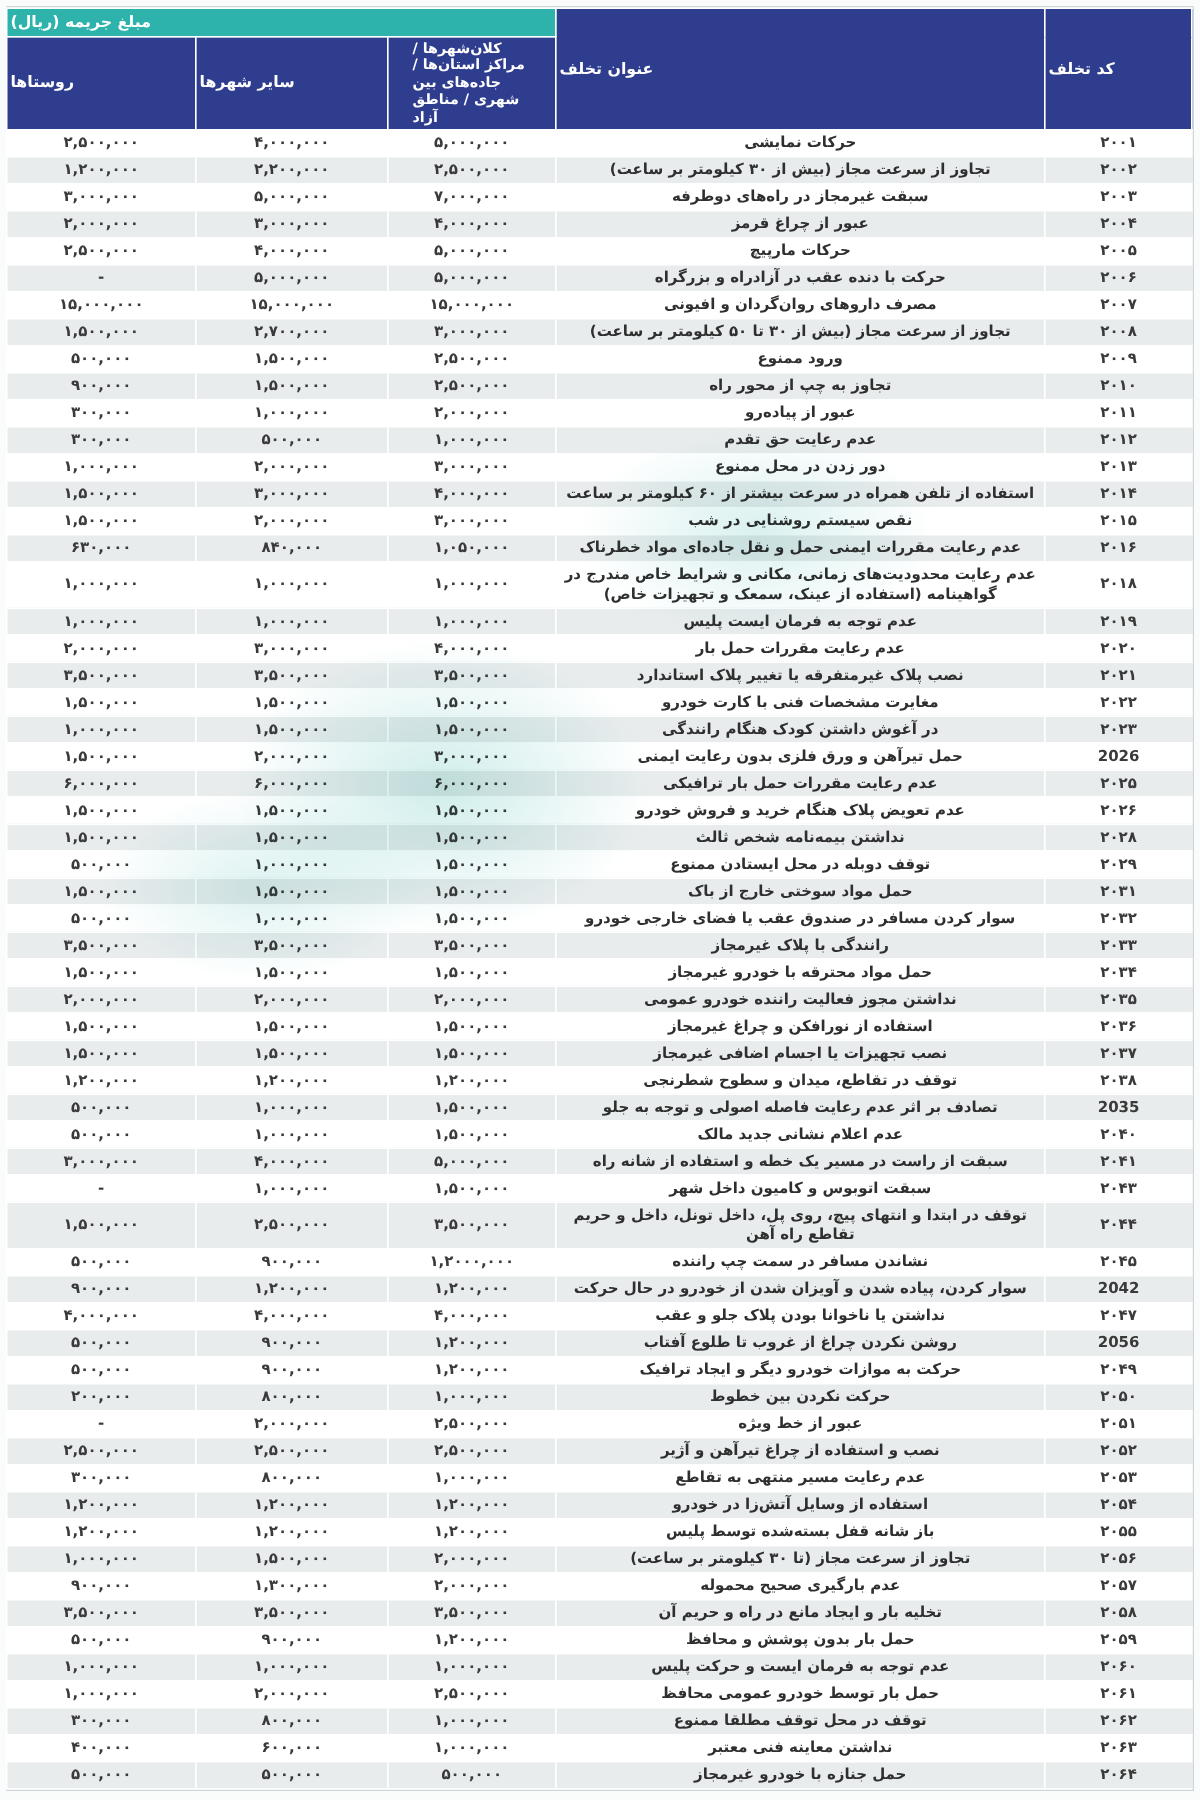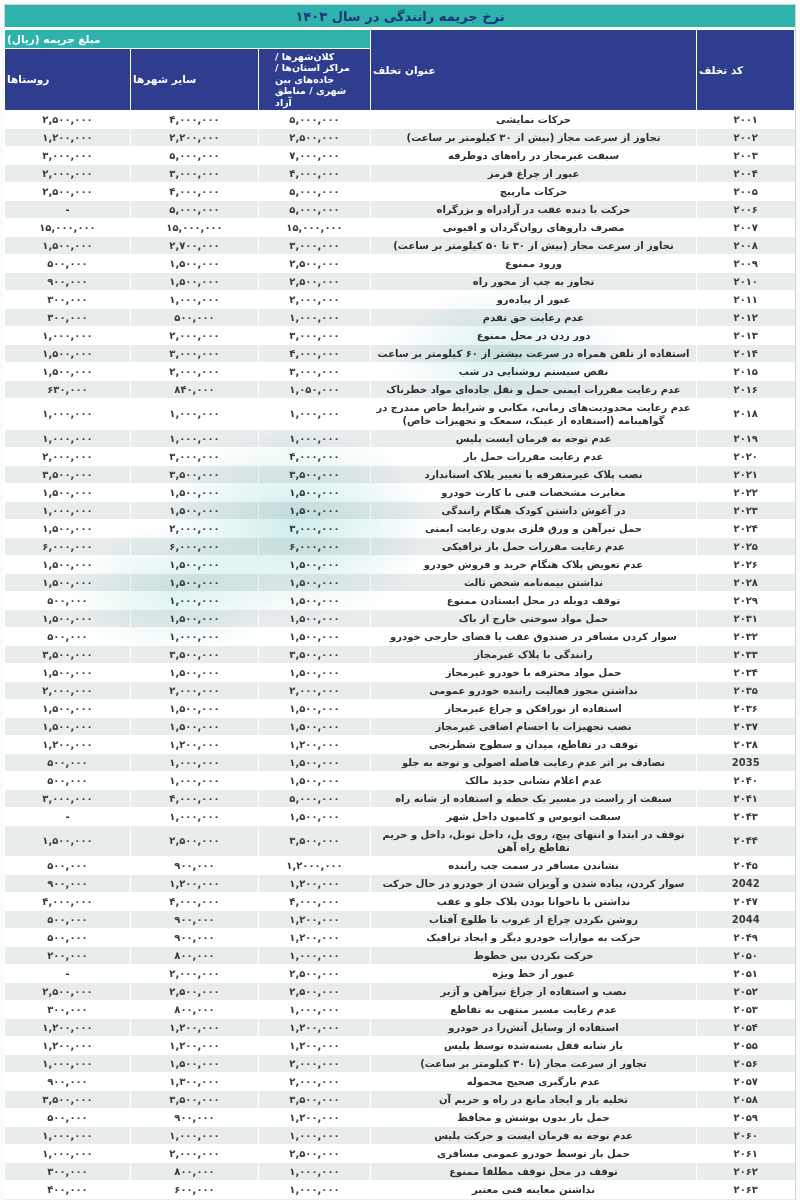--- a/index.html
+++ b/index.html
@@ -84,21 +84,20 @@
   .wm2{ left:380px; top:280px; width:240px; height:140px;
         background:radial-gradient(ellipse at center, rgba(120,205,198,0.28) 0%, rgba(120,205,198,0) 70%); }
   .wm3{ left:60px;  top:520px; width:220px; height:130px;
         background:radial-gradient(ellipse at center, rgba(120,205,198,0.25) 0%, rgba(120,205,198,0) 70%); }
 </style>
 </head>
 <body>
 
 <div class="table-wrap">
 
-  <div class="banner">نرخ جریمه رانندگی در سال ۱۴۰۳</div>
 
   <table>
     <colgroup>
       <col class="c-code">
       <col class="c-title">
       <col class="c-metro">
       <col class="c-other">
       <col class="c-village">
     </colgroup>
     <thead>
@@ -262,21 +261,21 @@
           <td class="cell-village">۱,۵۰۰,۰۰۰</td>
         </tr>
         <tr>
           <td class="cell-code">۲۰۲۳</td>
           <td class="cell-title">در آغوش داشتن کودک هنگام رانندگی</td>
           <td class="cell-metro">۱,۵۰۰,۰۰۰</td>
           <td class="cell-other">۱,۵۰۰,۰۰۰</td>
           <td class="cell-village">۱,۰۰۰,۰۰۰</td>
         </tr>
         <tr>
-          <td class="cell-code">۲۰۲۴</td>
+          <td class="cell-code">2026</td>
           <td class="cell-title">حمل تیرآهن و ورق فلزی بدون رعایت ایمنی</td>
           <td class="cell-metro">۳,۰۰۰,۰۰۰</td>
           <td class="cell-other">۲,۰۰۰,۰۰۰</td>
           <td class="cell-village">۱,۵۰۰,۰۰۰</td>
         </tr>
         <tr>
           <td class="cell-code">۲۰۲۵</td>
           <td class="cell-title">عدم رعایت مقررات حمل بار ترافیکی</td>
           <td class="cell-metro">۶,۰۰۰,۰۰۰</td>
           <td class="cell-other">۶,۰۰۰,۰۰۰</td>
@@ -409,21 +408,21 @@
           <td class="cell-village">۹۰۰,۰۰۰</td>
         </tr>
         <tr>
           <td class="cell-code">۲۰۴۷</td>
           <td class="cell-title">نداشتن یا ناخوانا بودن پلاک جلو و عقب</td>
           <td class="cell-metro">۴,۰۰۰,۰۰۰</td>
           <td class="cell-other">۴,۰۰۰,۰۰۰</td>
           <td class="cell-village">۴,۰۰۰,۰۰۰</td>
         </tr>
         <tr>
-          <td class="cell-code">2044</td>
+          <td class="cell-code">2056</td>
           <td class="cell-title">روشن نکردن چراغ از غروب تا طلوع آفتاب</td>
           <td class="cell-metro">۱,۲۰۰,۰۰۰</td>
           <td class="cell-other">۹۰۰,۰۰۰</td>
           <td class="cell-village">۵۰۰,۰۰۰</td>
         </tr>
         <tr>
           <td class="cell-code">۲۰۴۹</td>
           <td class="cell-title">حرکت به موازات خودرو دیگر و ایجاد ترافیک</td>
           <td class="cell-metro">۱,۲۰۰,۰۰۰</td>
           <td class="cell-other">۹۰۰,۰۰۰</td>
@@ -501,21 +500,21 @@
         </tr>
         <tr>
           <td class="cell-code">۲۰۶۰</td>
           <td class="cell-title">عدم توجه به فرمان ایست و حرکت پلیس</td>
           <td class="cell-metro">۱,۰۰۰,۰۰۰</td>
           <td class="cell-other">۱,۰۰۰,۰۰۰</td>
           <td class="cell-village">۱,۰۰۰,۰۰۰</td>
         </tr>
         <tr>
           <td class="cell-code">۲۰۶۱</td>
-          <td class="cell-title">حمل بار توسط خودرو عمومی مسافری</td>
+          <td class="cell-title">حمل بار توسط خودرو عمومی محافظ</td>
           <td class="cell-metro">۲,۵۰۰,۰۰۰</td>
           <td class="cell-other">۲,۰۰۰,۰۰۰</td>
           <td class="cell-village">۱,۰۰۰,۰۰۰</td>
         </tr>
         <tr>
           <td class="cell-code">۲۰۶۲</td>
           <td class="cell-title">توقف در محل توقف مطلقا ممنوع</td>
           <td class="cell-metro">۱,۰۰۰,۰۰۰</td>
           <td class="cell-other">۸۰۰,۰۰۰</td>
           <td class="cell-village">۳۰۰,۰۰۰</td>

